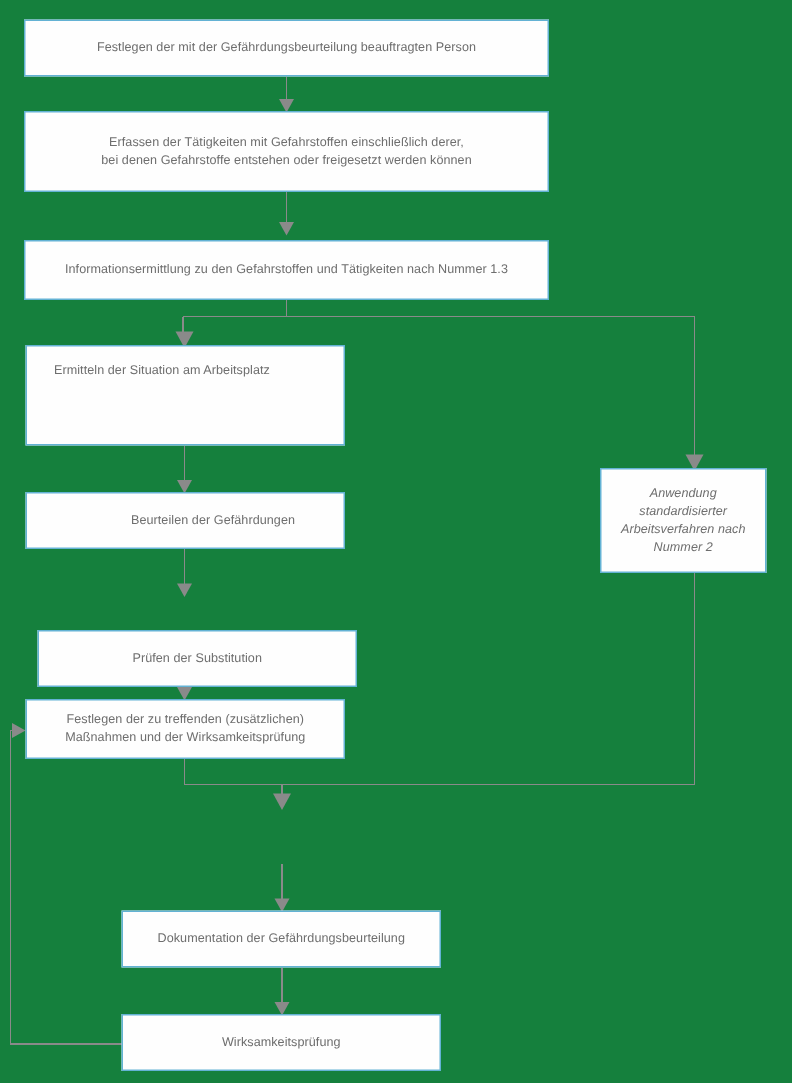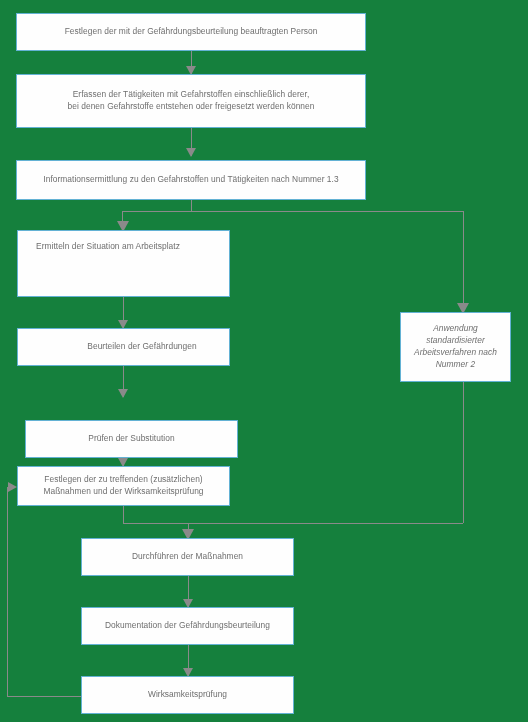--- a/index.html
+++ b/index.html
@@ -159,23 +159,20 @@
 Maßnahmen und der Wirksamkeitsprüfung</span>
   </div>
 
   <div class="node" style="left:400px; top:312px; width:111px; height:70px;font-style:italic;">
     <span class="txt">Anwendung
 standardisierter
 Arbeitsverfahren nach
 Nummer 2</span>
   </div>
 
-  <div class="node" style="left:81px; top:538px; width:213px; height:38px;">
-    <span class="txt">Durchführen der Maßnahmen</span>
-  </div>
 
   <div class="node" style="left:81px; top:676px; width:213px; height:38px;">
     <span class="txt">Wirksamkeitsprüfung</span>
   </div>
 
   <div class="node" style="left:81px; top:607px; width:213px; height:38px;">
     <span class="txt">Dokumentation der Gefährdungsbeurteilung</span>
   </div>
 
 </div>

